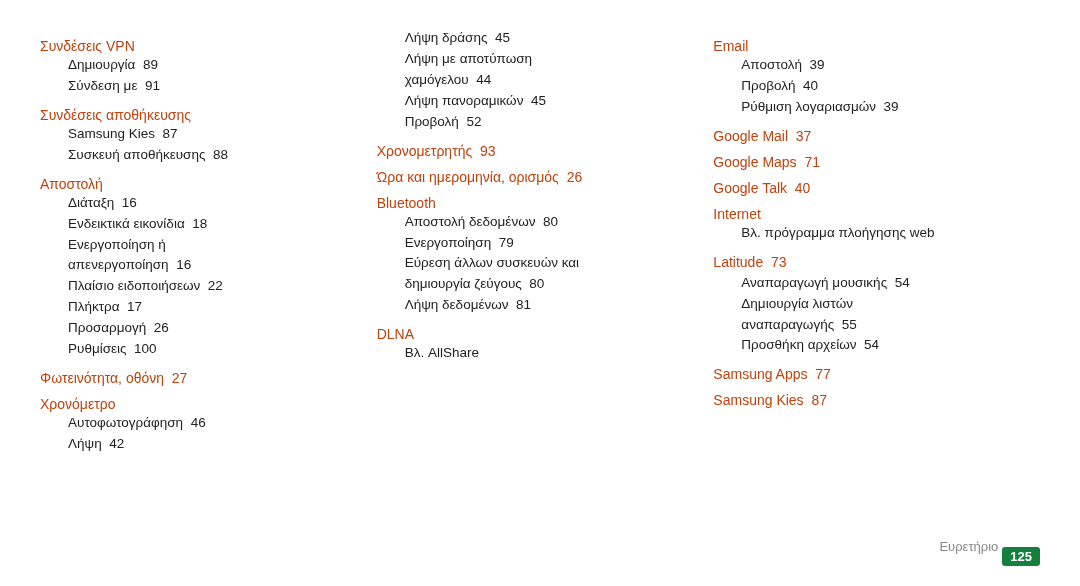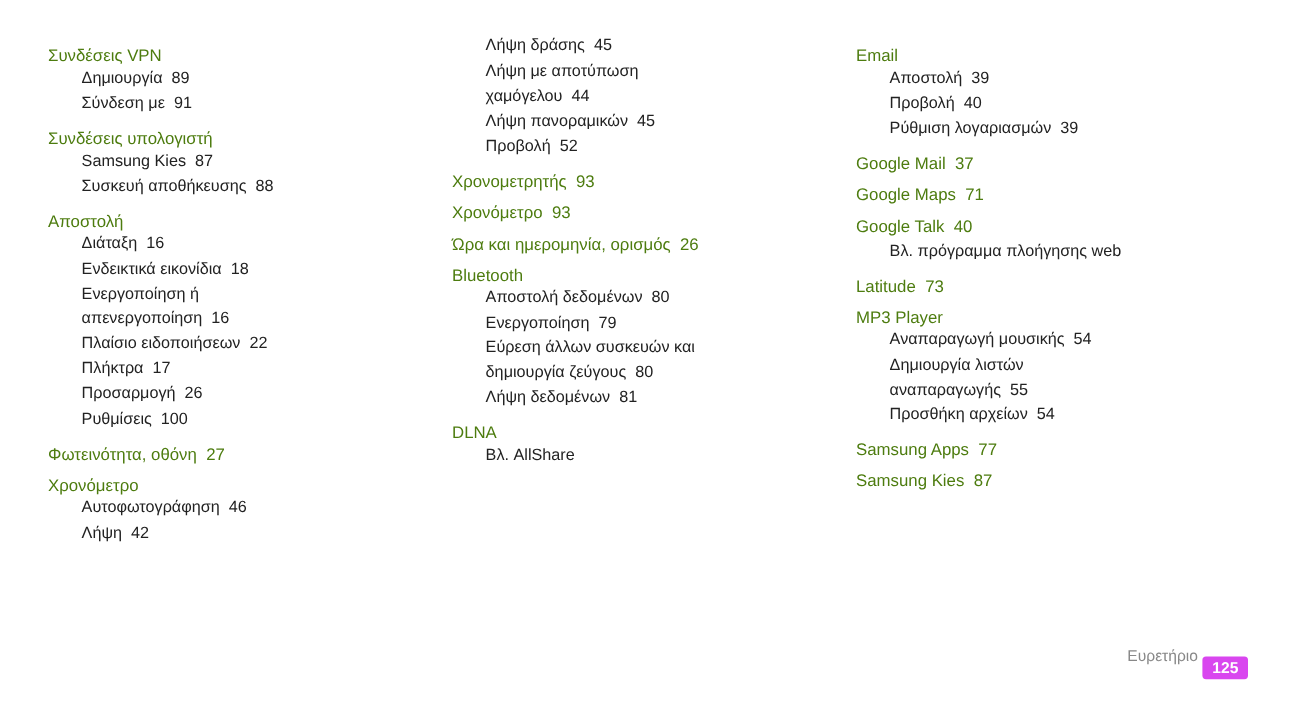--- a/index.html
+++ b/index.html
@@ -25,21 +25,21 @@
       gap: 0;
       flex: 1;
     }
     .col {
       flex: 1;
       padding-right: 10px;
     }
     .col:last-child { padding-right: 0; }
     .entry { margin-bottom: 3px; }
     .category {
-      color: #4d7c0f;
+      color: #c2410c;
       font-size: 14px;
       font-weight: normal;
       margin-top: 10px;
       margin-bottom: 1px;
       display: block;
     }
     .sub-item {
       padding-left: 28px;
       font-size: 13.5px;
       color: #222;
@@ -52,21 +52,21 @@
       margin-top: 10px;
     }
     .footer-text {
       font-size: 13px;
       color: #888;
     }
     .footer-badge {
       display: inline-flex;
       align-items: center;
       justify-content: center;
-      background: #d946ef;
+      background: #15803d;
       color: #fff;
       font-size: 13px;
       font-style: normal;
       font-weight: bold;
       padding: 2px 8px;
       border-radius: 3px;
       margin-left: 4px;
       margin-top: 20px;
     }
   </style>
@@ -75,21 +75,21 @@
 
 <div class="page">
   <div class="columns" id="columns-container">
   <div class="col">
         <div class="entry">
           <span class="category">Συνδέσεις VPN</span>
           <div class="sub-item">Δημιουργία&nbsp;&nbsp;89</div>
           <div class="sub-item">Σύνδεση με&nbsp;&nbsp;91</div>
         </div>
         <div class="entry">
-          <span class="category">Συνδέσεις υπολογιστή</span>
+          <span class="category">Συνδέσεις αποθήκευσης</span>
           <div class="sub-item">Samsung Kies&nbsp;&nbsp;87</div>
           <div class="sub-item">Συσκευή αποθήκευσης&nbsp;&nbsp;88</div>
         </div>
         <div class="entry">
           <span class="category">Αποστολή</span>
           <div class="sub-item">Διάταξη&nbsp;&nbsp;16</div>
           <div class="sub-item">Ενδεικτικά εικονίδια&nbsp;&nbsp;18</div>
           <div class="sub-item">Ενεργοποίηση ή<br>απενεργοποίηση&nbsp;&nbsp;16</div>
           <div class="sub-item">Πλαίσιο ειδοποιήσεων&nbsp;&nbsp;22</div>
           <div class="sub-item">Πλήκτρα&nbsp;&nbsp;17</div>
@@ -109,23 +109,20 @@
         <div class="entry">
           <div class="sub-item">Λήψη δράσης&nbsp;&nbsp;45</div>
           <div class="sub-item">Λήψη με αποτύπωση<br>χαμόγελου&nbsp;&nbsp;44</div>
           <div class="sub-item">Λήψη πανοραμικών&nbsp;&nbsp;45</div>
           <div class="sub-item">Προβολή&nbsp;&nbsp;52</div>
         </div>
         <div class="entry">
           <span class="category">Χρονομετρητής&nbsp;&nbsp;93</span>
         </div>
         <div class="entry">
-          <span class="category">Χρονόμετρο&nbsp;&nbsp;93</span>
-        </div>
-        <div class="entry">
           <span class="category">Ώρα και ημερομηνία, ορισμός&nbsp;&nbsp;26</span>
         </div>
         <div class="entry">
           <span class="category">Bluetooth</span>
           <div class="sub-item">Αποστολή δεδομένων&nbsp;&nbsp;80</div>
           <div class="sub-item">Ενεργοποίηση&nbsp;&nbsp;79</div>
           <div class="sub-item">Εύρεση άλλων συσκευών και<br>δημιουργία ζεύγους&nbsp;&nbsp;80</div>
           <div class="sub-item">Λήψη δεδομένων&nbsp;&nbsp;81</div>
         </div>
         <div class="entry">
@@ -143,27 +140,27 @@
         <div class="entry">
           <span class="category">Google Mail&nbsp;&nbsp;37</span>
         </div>
         <div class="entry">
           <span class="category">Google Maps&nbsp;&nbsp;71</span>
         </div>
         <div class="entry">
           <span class="category">Google Talk&nbsp;&nbsp;40</span>
         </div>
         <div class="entry">
+          <span class="category">Internet</span>
           <div class="sub-item">Βλ. πρόγραμμα πλοήγησης web</div>
         </div>
         <div class="entry">
           <span class="category">Latitude&nbsp;&nbsp;73</span>
         </div>
         <div class="entry">
-          <span class="category">MP3 Player</span>
           <div class="sub-item">Αναπαραγωγή μουσικής&nbsp;&nbsp;54</div>
           <div class="sub-item">Δημιουργία λιστών<br>αναπαραγωγής&nbsp;&nbsp;55</div>
           <div class="sub-item">Προσθήκη αρχείων&nbsp;&nbsp;54</div>
         </div>
         <div class="entry">
           <span class="category">Samsung Apps&nbsp;&nbsp;77</span>
         </div>
         <div class="entry">
           <span class="category">Samsung Kies&nbsp;&nbsp;87</span>
         </div>

